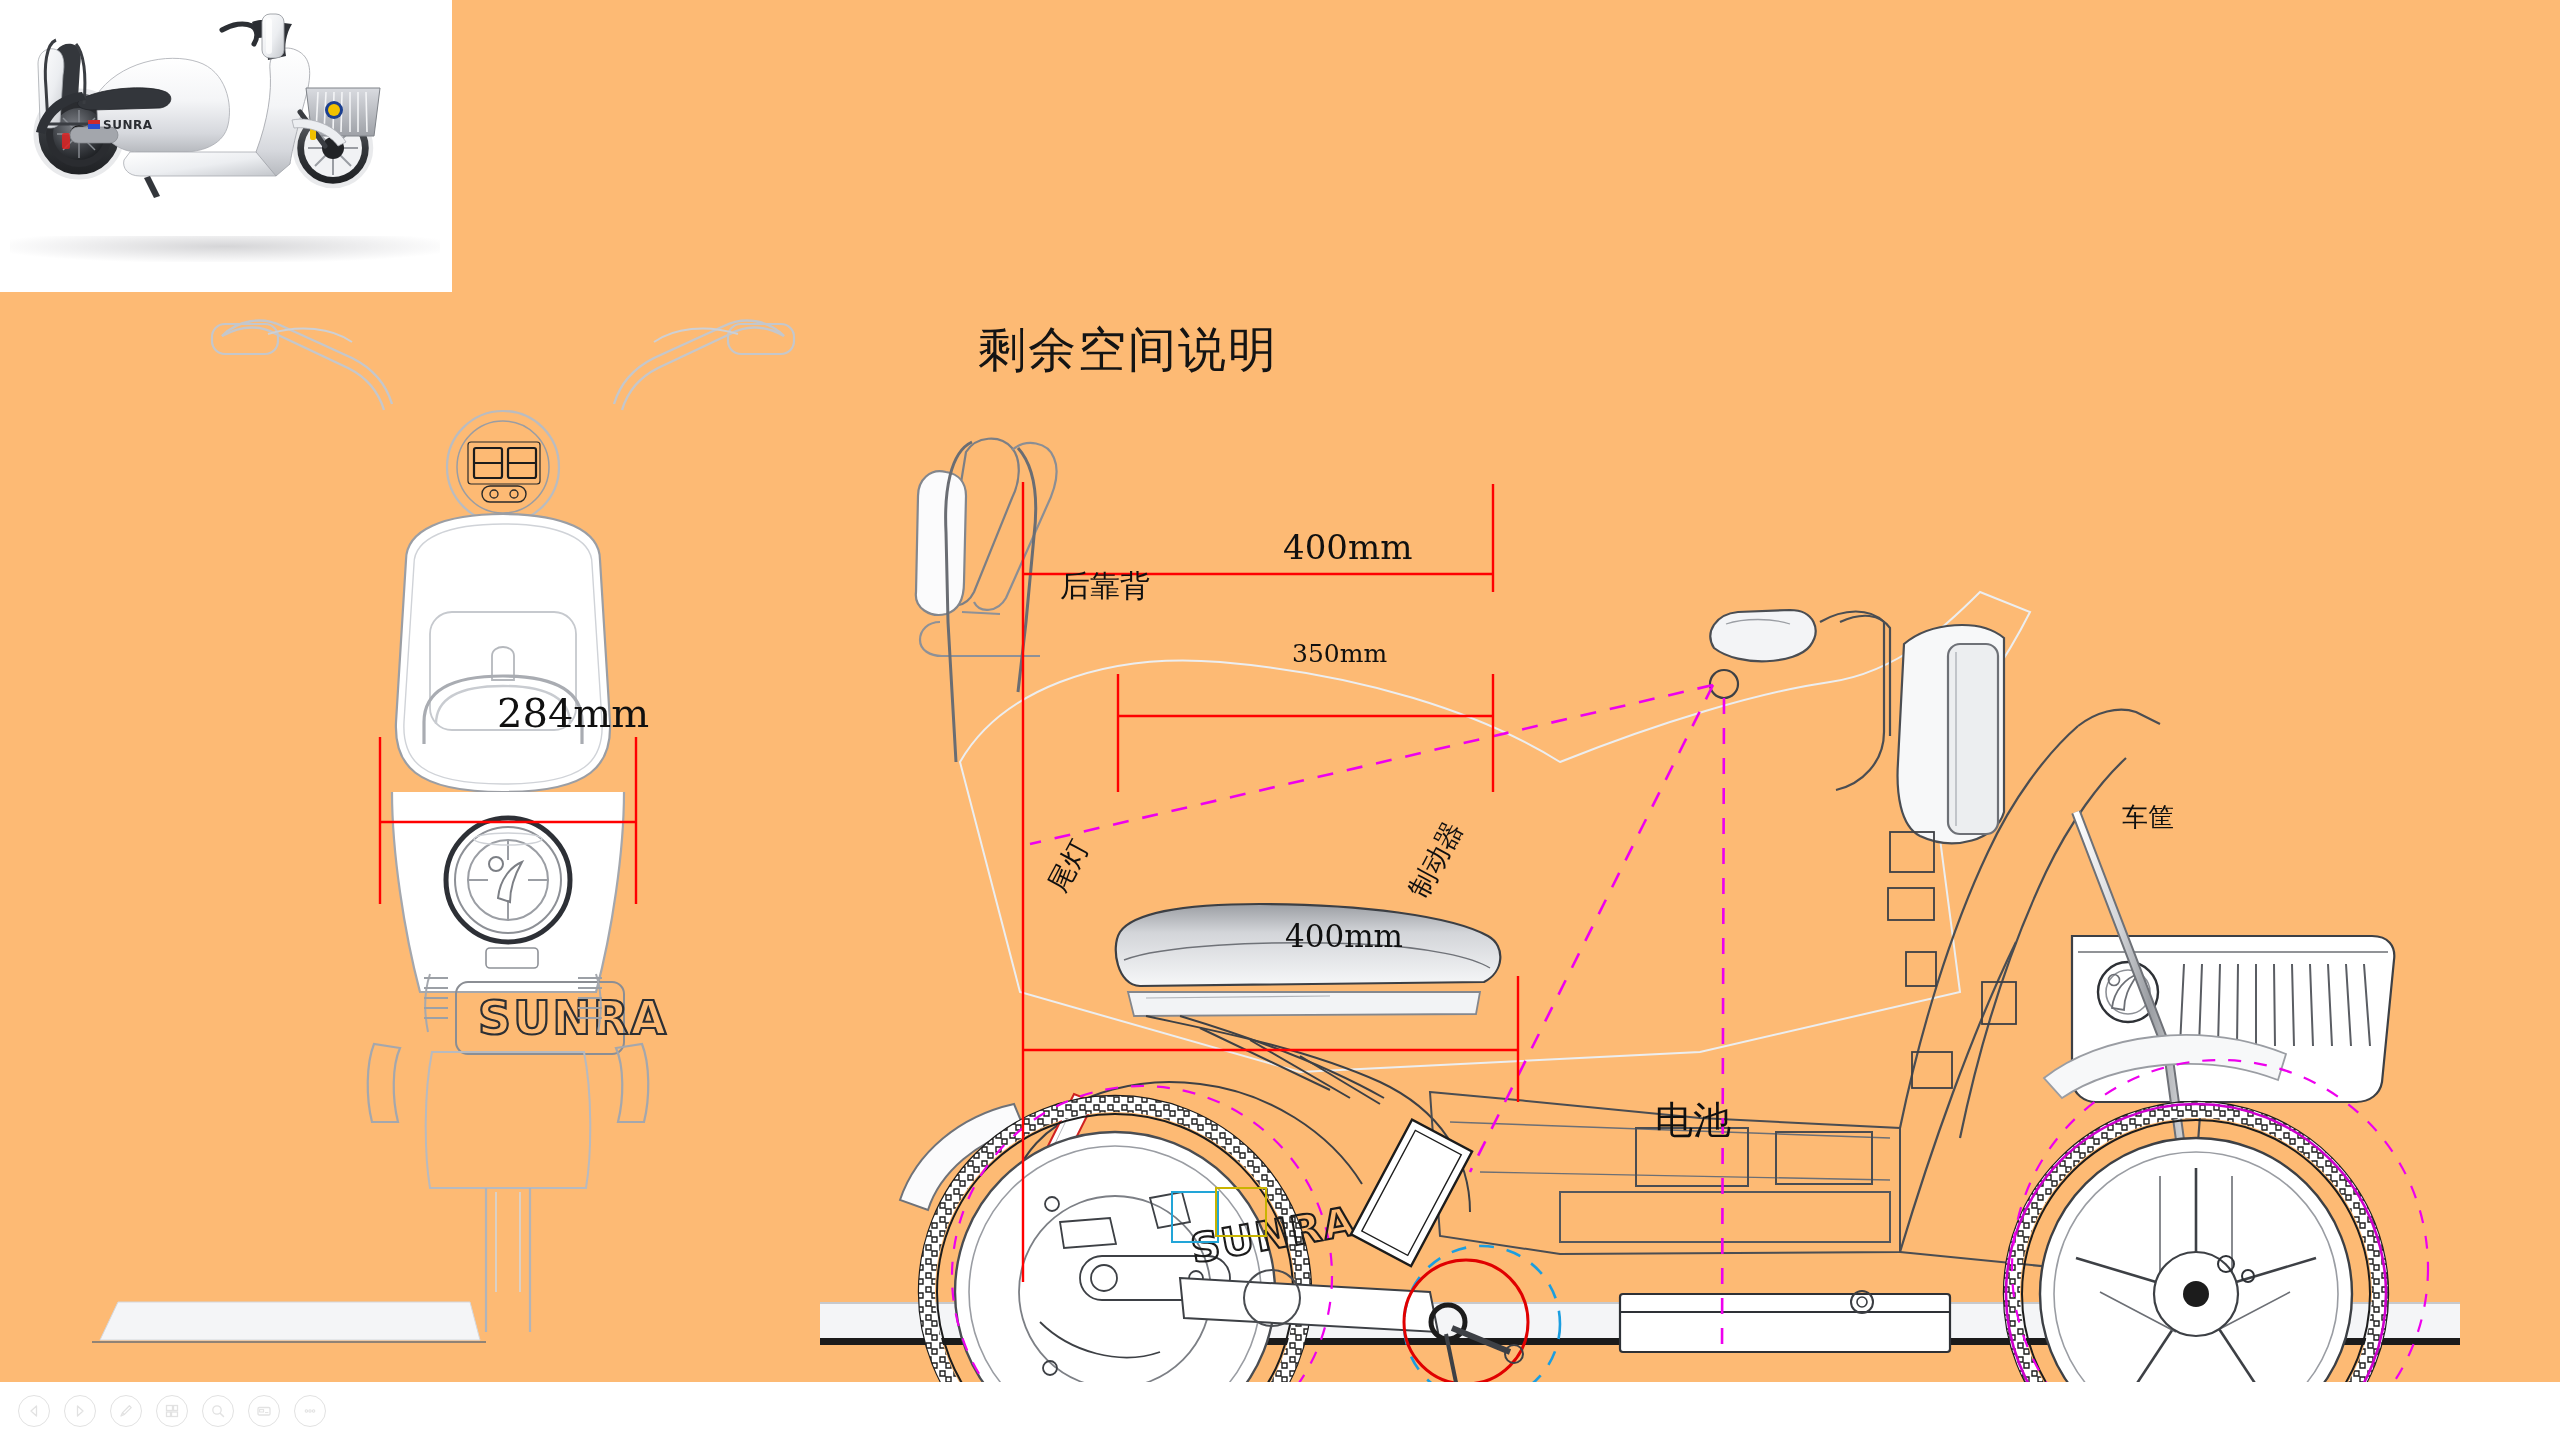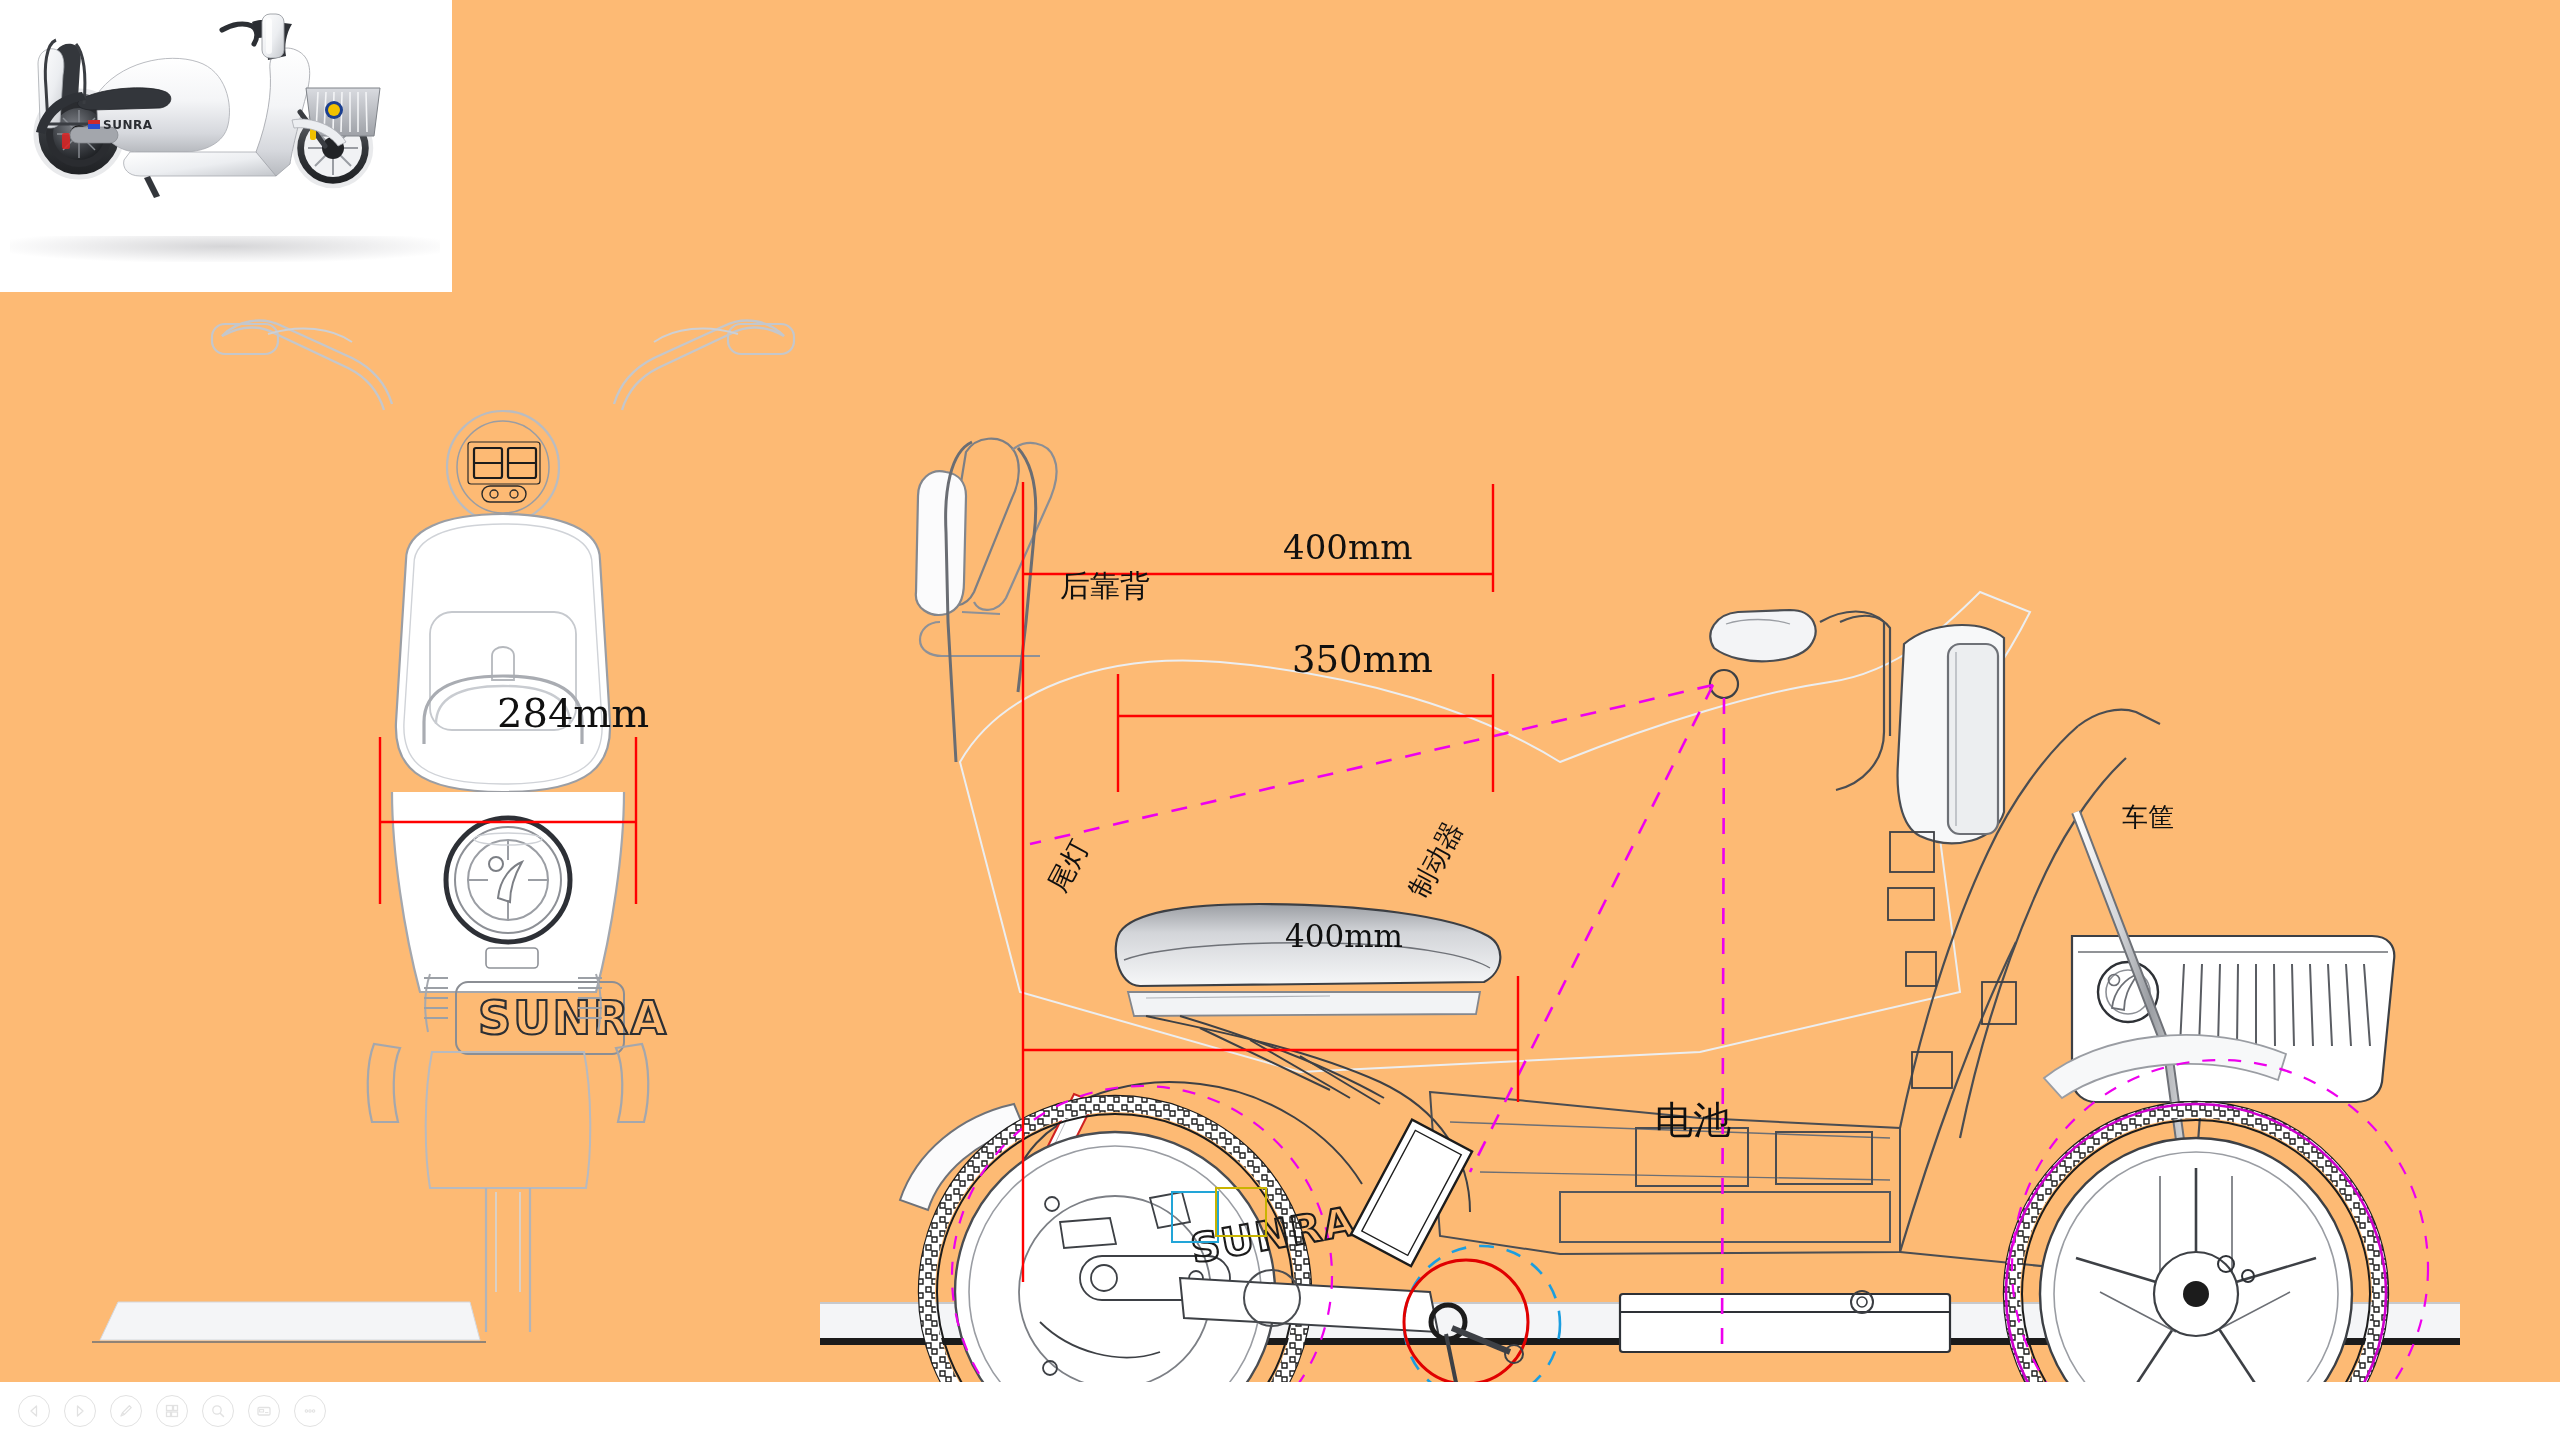--- a/index.html
+++ b/index.html
@@ -22,21 +22,21 @@
     font-size:48px;color:#141414;letter-spacing:2px;white-space:nowrap;font-weight:400;
   }
 
   
   .dimlbl{
     position:absolute;
     font-family:"DejaVu Serif","Liberation Serif",serif;
     color:#101010;white-space:nowrap;line-height:1;
   }
   .dim-400a{left:1283px;top:530px;font-size:34px;}
-  .dim-350 {left:1292px;top:641px;font-size:37px;}
+  .dim-350 {left:1292px;top:641px;font-size:25px;}
   .dim-400b{left:1285px;top:921px;font-size:31px;}
   .dim-284 {left:497px;top:693px;font-size:40px;}
 
   .cnlbl{
     position:absolute;
     font-family:"DejaVu Sans","Liberation Sans",sans-serif;
     color:#101010;white-space:nowrap;
   }
   .lbl-backrest{left:1060px;top:566px;font-size:30px;font-family:Liberation Mono, monospace;}
   .lbl-battery {left:1655px;top:1095px;font-size:38px;}
@@ -169,20 +169,21 @@
       <g>
         <rect x="88" y="120" width="12" height="9" fill="#cf2b2b"></rect>
         <rect x="88" y="124" width="12" height="5" fill="#2b4fcf"></rect>
         <text x="103" y="129" font-family="DejaVu Sans, sans-serif" font-size="12" font-weight="700" fill="#2a2d32" letter-spacing="0.5">SUNRA</text>
       </g>
 
       <path d="M150 176 L160 196 L154 198 L144 178 Z" fill="#33363b"></path>
     </svg>
   </div>
 
+  <div class="title">剩余空间说明</div>
 
   <div class="canvas">
     <svg width="2560" height="1110" viewBox="0 0 2560 1110">
       <defs>
         <linearGradient id="ghost" x1="0" y1="0" x2="0" y2="1">
           <stop offset="0" stop-color="#ffffff"></stop>
             <stop offset="1" stop-color="#f2f3f5"></stop>
         </linearGradient>
         <linearGradient id="seatG" x1="0" y1="0" x2="0" y2="1">
           <stop offset="0" stop-color="#9b9ea3"></stop>

